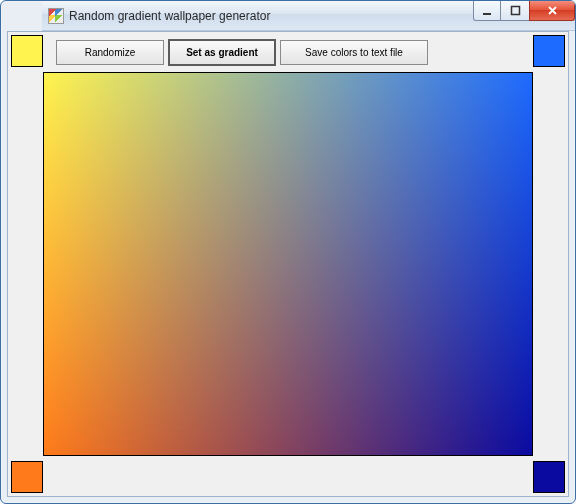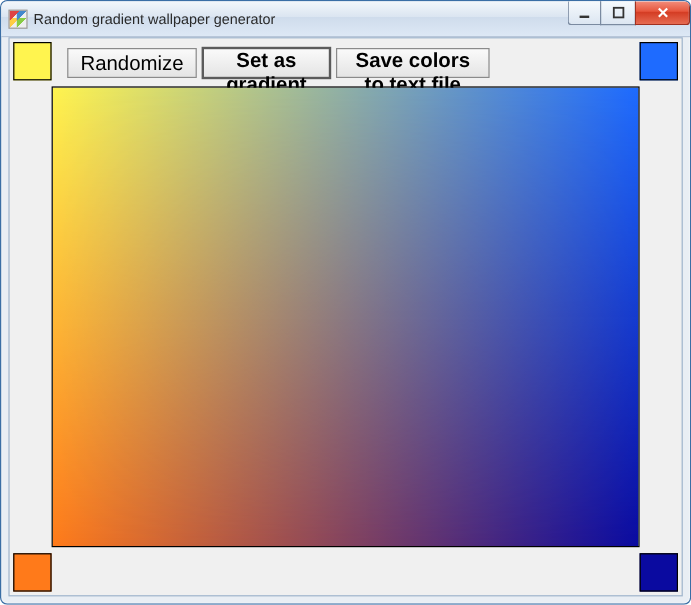--- a/index.html
+++ b/index.html
@@ -27,20 +27,21 @@
   }
 
   .titlebar {
     height: 30px;
     background: linear-gradient(to bottom, #f3f7fb 0%, #dbe5f1 45%, #cfdcec 46%, #dde8f5 100%);
     border-bottom: 1px solid #b8c6d9;
     display: flex;
     align-items: center;
     padding-left: 6px;
     position: relative;
+    margin-left: 41px;
   }
 
   .app-icon {
     width: 16px;
     height: 16px;
     margin-right: 5px;
     display: inline-block;
     background:
        linear-gradient(135deg, #d44 0 50%, transparent 50%) top left / 8px 8px no-repeat,
        linear-gradient(135deg, #48c 0 50%, transparent 50%) top right / 8px 8px no-repeat,
@@ -109,21 +110,21 @@
     border: 1px solid #000;
   }
 
   .btn {
     position: absolute;
     top: 8px;
     height: 25px;
     background: linear-gradient(to bottom, #fafafa, #e4e4e4);
     border: 1px solid #8a8a8a;
     font-family: inherit;
-    font-size: 17px;
+    font-size: 10px;
     padding: 0 8px;
     cursor: default;
     text-align: center;
   }
   .btn.focused {
     font-weight: bold;
     border: 2px solid #5b5b5b;
     top: 7px;
     height: 27px;
   }
@@ -173,21 +174,21 @@
   <div class="client">
 
     <div class="toolbar-row">
 
       <div class="corner-swatch" id="sw-tl" style="left: 3px; top: 3px; background: rgb(255, 244, 79);"></div>
 
       <button class="btn" style="left:48px; width:108px;">Randomize</button>
 
       <button class="btn focused" style="left:160px; width:108px;">Set as gradient</button>
 
-      <button class="btn" style="left:272px; width:128px;font-weight:bold;">Save colors to text file</button>
+      <button class="btn" style="left:272px; width:148px;">Save colors to text file</button>
 
       <div class="corner-swatch" id="sw-tr" style="right: 3px; top: 3px; background: rgb(30, 107, 255);"></div>
     </div>
 
     <div class="gradient-canvas" id="grad" style="background: linear-gradient(to top, rgba(0, 0, 0, 0) 35%, rgba(0, 0, 0, 0) 100%), linear-gradient(to right, rgb(255, 244, 79), rgb(30, 107, 255));">
       <div class="layer" style="background: linear-gradient(to right, rgb(255, 122, 26), rgb(10, 10, 160)); mask-image: linear-gradient(rgba(0, 0, 0, 0) 0%, rgb(0, 0, 0) 100%);"></div>
     </div>
 
     <div class="corner-swatch" id="sw-bl" style="left: 3px; bottom: 3px; background: rgb(255, 122, 26);"></div>
     <div class="corner-swatch" id="sw-br" style="right: 3px; bottom: 3px; background: rgb(10, 10, 160);"></div>

